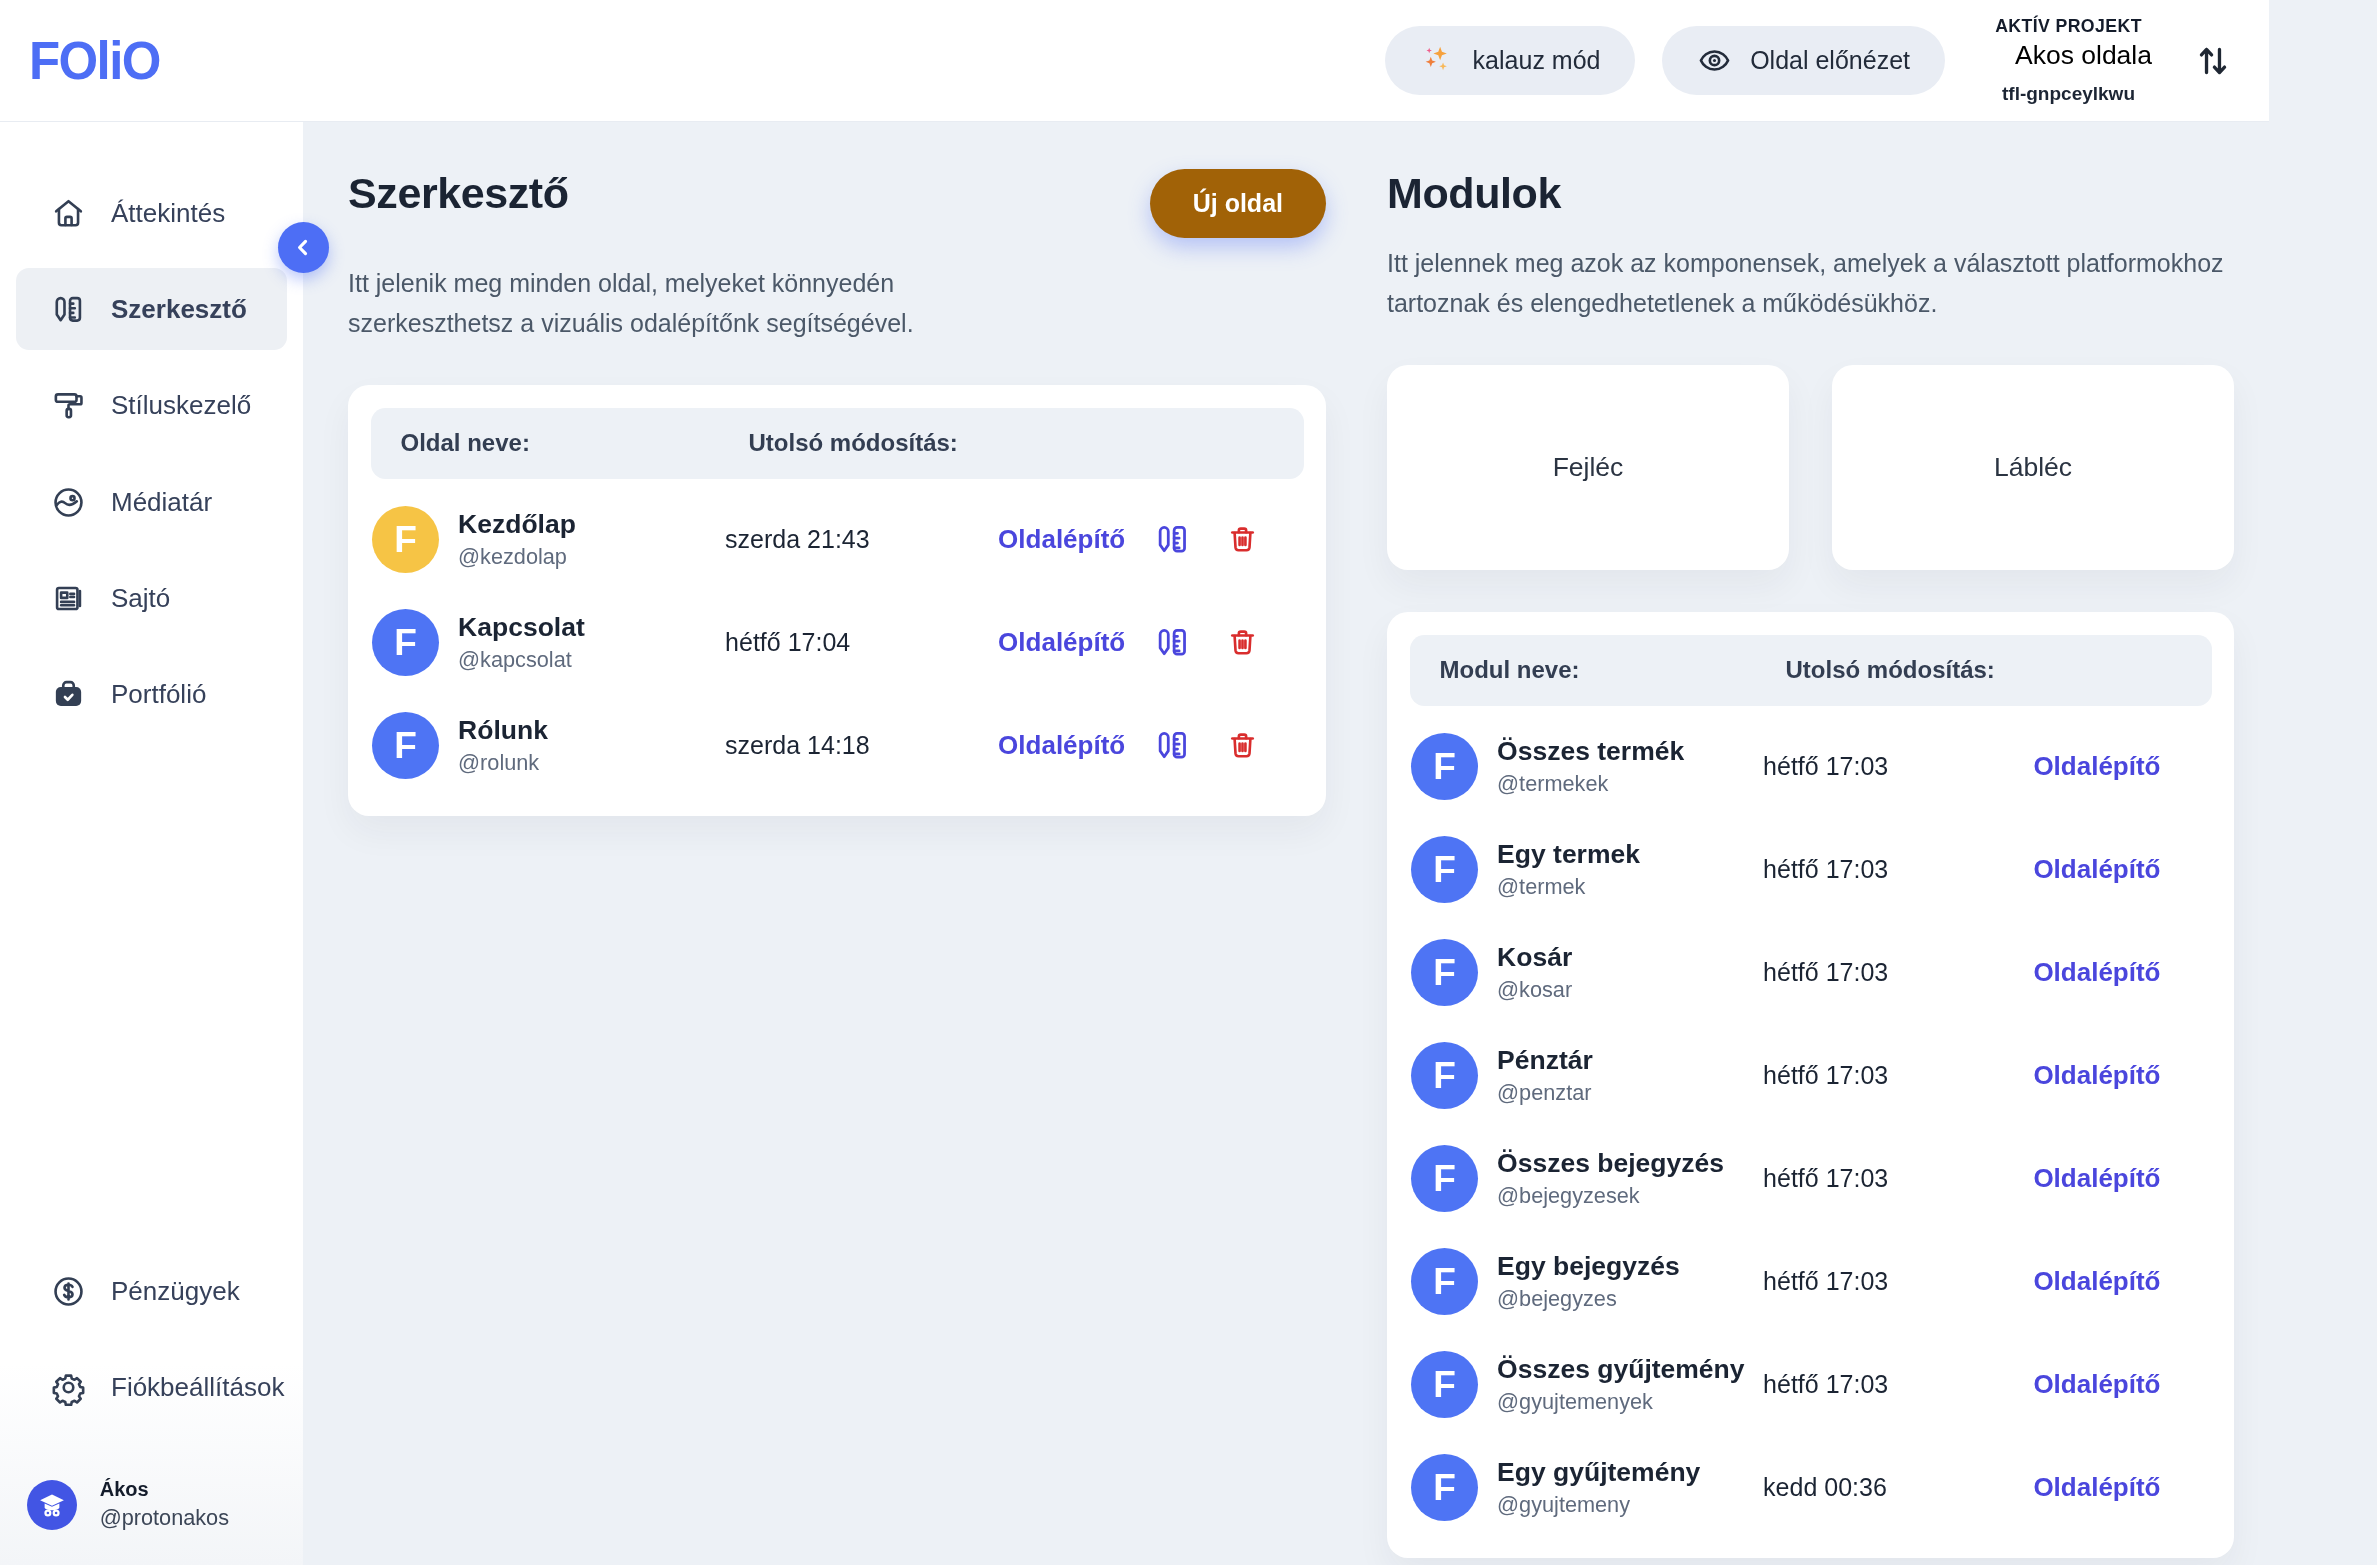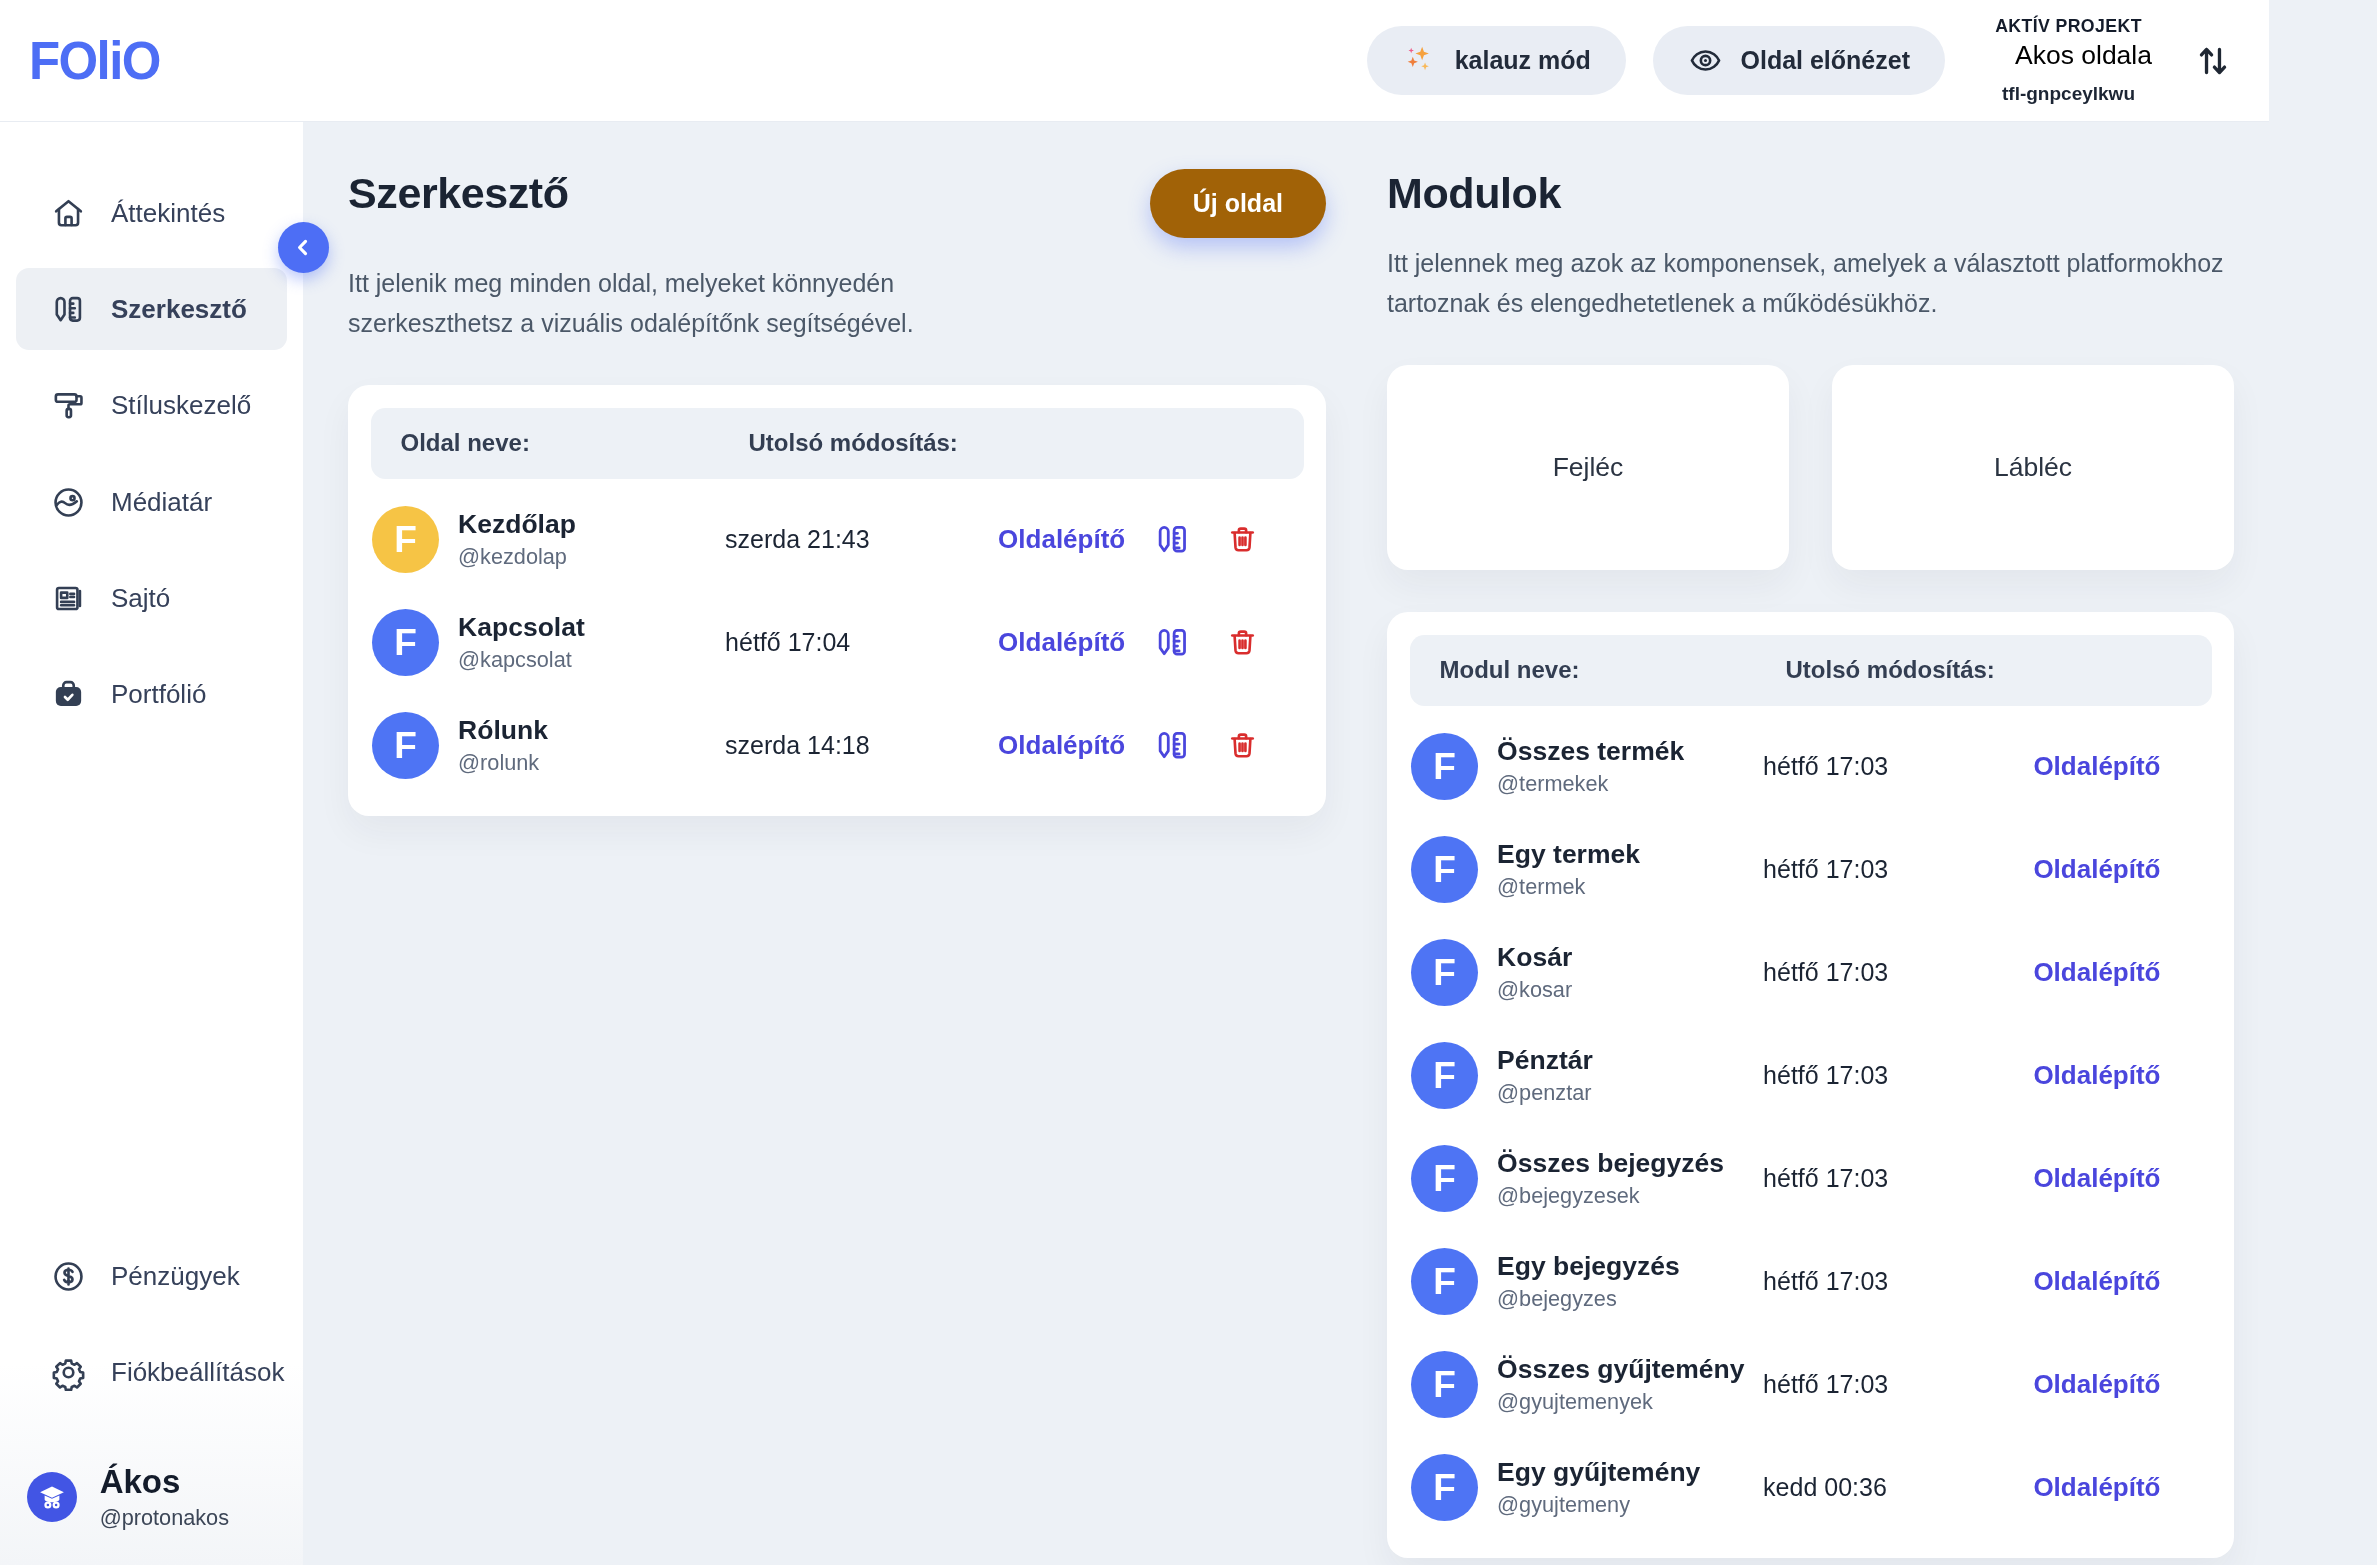--- a/index.html
+++ b/index.html
@@ -18,21 +18,21 @@
     display: flex; align-items: center; padding: 0 35px 0 29px; flex: 0 0 auto;
   }
   .logo {
     font-size: 51px; font-weight: 800; letter-spacing: -1.6px; color: #4d6ef5;
     transform: scaleY(1.05); user-select: none;
   }
   .topbar-right { margin-left: auto; display: flex; align-items: center; gap: 27px; }
   .pill {
     height: 69px; background: #e9edf4; border-radius: 802px; border: none;
     display: flex; align-items: center; gap: 17.7px; padding: 8px 35px;
-    font-family: inherit; font-size: 25px; font-weight: 700; color: #222b3a; cursor: pointer;
+    font-family: inherit; font-size: 25px; font-weight: 400; color: #222b3a; cursor: pointer;
   }
   .pill svg { width: 35px; height: 35px; }
   .eye-ic { width: 34px; height: 34px; stroke: #222b3a; }
   .project { text-align: center; padding: 0 13px; }
   .project .pr-label { font-size: 17.7px; font-weight: 800; letter-spacing: 0.4px; color: #141c2b; }
   .project .pr-name  { font-size: 26.5px; font-weight: 400; color: #000000; margin-top: 3.2px; margin-left: 30px; }
   .project .pr-id    { font-size: 19px; font-weight: 700; color: #1c2534; margin-top: 12px; }
   .swap-btn { background: none; border: none; cursor: pointer; display: flex; align-items: center; }
   .swap-btn svg { width: 42px; height: 42px; stroke: #1f2733; stroke-width: 1.9; fill: none; stroke-linecap: round; stroke-linejoin: round; }
 
@@ -59,21 +59,21 @@
     display: flex; align-items: center; justify-content: center;
     box-shadow: 0 6.4px 14.4px rgba(77,110,245,.38);
   }
   .collapse-btn svg { width: 27px; height: 27px; fill: none; stroke: #fff; stroke-width: 2.8; stroke-linecap: round; stroke-linejoin: round; }
   .user-row { display: flex; align-items: center; gap: 22.5px; margin-top: 35px; padding-left: 11.2px; cursor: pointer; }
   .user-avatar {
     width: 50px; height: 50px; border-radius: 50%; background: #4255e4;
     display: flex; align-items: center; justify-content: center; flex: 0 0 auto;
   }
   .user-avatar svg { width: 34px; height: 34px; }
-  .user-name { font-size: 33px; font-weight: 800; color: #141c2b; }
+  .user-name { font-size: 20px; font-weight: 800; color: #141c2b; }
   .user-handle { font-size: 21.7px; color: #3c4球; color: #3c4657; margin-top: 4px; }
 
   
   .main { flex: 1; padding: 47px 35px 0 45px; display: flex; gap: 61px; min-width: 0; }
   .col-left { width: 978px; flex: 0 0 auto; }
   .col-right { flex: 1; min-width: 0; }
   .col-head { display: flex; align-items: flex-start; justify-content: space-between; }
   .h1 { font-size: 43px; font-weight: 800; color: #1b2433; letter-spacing: -0.4px; }
   .desc { margin-top: 26px; font-size: 25px; line-height: 1.58; color: #4b5868; }
   .col-left .desc { max-width: 610px; }

